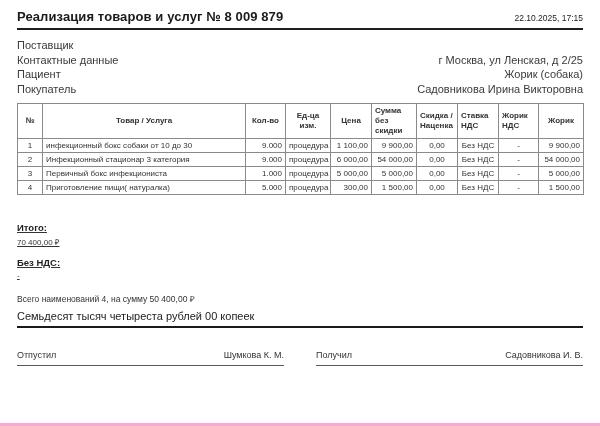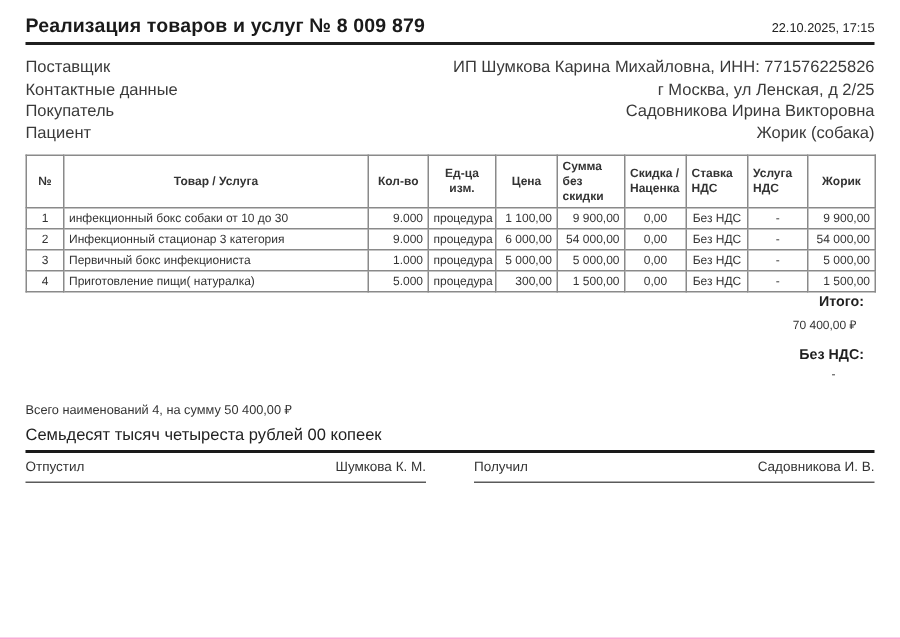--- a/index.html
+++ b/index.html
@@ -3,21 +3,21 @@
 <meta charset="utf-8">
 <style>
   html, body { margin: 0; padding: 0; background: #ffffff; }
   .page {
     width: 600px; height: 426px;
     box-sizing: border-box;
     background: #ffffff;
     font-family: "Liberation Sans", sans-serif;
     color: #333333;
     padding: 9px 17px 0 17px;
-    border-bottom: 1px solid #f9a8d4;
+    border-bottom: 3px solid #f9a8d4;
     overflow: hidden;
   }
   
   .doc-header {
     display: flex; justify-content: space-between; align-items: flex-end;
     padding-bottom: 4px;
     border-bottom: 2px solid #1f1f1f;
   }
   .doc-title { font-size: 13px; font-weight: bold; color: #1a1a1a; letter-spacing: .1px; }
   .doc-date  { font-size: 8.5px; font-weight: normal; color: #222; padding-bottom: 1px; }
@@ -41,33 +41,33 @@
     overflow: hidden; white-space: nowrap;
   }
   table.items th { font-weight: bold; vertical-align: middle; line-height: 1.25; white-space: normal; }
   table.items td { height: 9px; vertical-align: middle; }
   .ta-c { text-align: center; }
   .ta-l { text-align: left; }
   .ta-r { text-align: right; }
   td.qty { padding-right: 6px; }
 
   
-  .totals { text-align: right; margin-top: 1px; padding-right: 7px; }
+  .totals { text-align: left; margin-top: 27px; padding-right: 7px; text-decoration: underline; }
   .totals-label { font-size: 9.5px; font-weight: bold; color: #1f1f1f; }
   .totals-value { font-size: 8px; margin-top: 3px; padding-right: 5px; color: #333; }
   .totals-label.second { margin-top: 10px; }
   .totals-value.dash { padding-right: 19px; }
 
   
   .summary-line { margin-top: 13px; font-size: 8.5px; color: #333; }
   .amount-words { margin-top: 6px; font-size: 11px; color: #222; }
   .thick-rule { border: none; border-top: 2px solid #1a1a1a; margin: 4px 0 0 0; }
 
   
-  .signatures { display: flex; justify-content: space-between; gap: 32px; margin-top: 4px; }
+  .signatures { display: flex; justify-content: space-between; gap: 32px; margin-top: 22px; }
   .sig {
     flex: 1;
     display: flex; justify-content: space-between; align-items: flex-end;
     font-size: 9px; color: #333;
     padding-bottom: 5px;
     border-bottom: 1px solid #5a5a5a;
   }
 </style>
 </head>
 <body>
@@ -75,33 +75,32 @@
 <div class="page">
 
   <div class="doc-header">
     <span class="doc-title">Реализация товаров и услуг № 8 009 879</span>
     <span class="doc-date">22.10.2025, 17:15</span>
   </div>
 
   <div class="info">
     <div class="info-row">
       <span class="lbl">Поставщик</span>
-      <span class="val">ИП Шумкова Карина Михайловна, ИНН: 771576225826</span>
     </div>
     <div class="info-row">
       <span class="lbl">Контактные данные</span>
       <span class="val">г Москва, ул Ленская, д 2/25</span>
     </div>
     <div class="info-row">
+      <span class="lbl">Пациент</span>
+      <span class="val">Жорик (собака)</span>
+    </div>
+    <div class="info-row">
       <span class="lbl">Покупатель</span>
       <span class="val">Садовникова Ирина Викторовна</span>
-    </div>
-    <div class="info-row">
-      <span class="lbl">Пациент</span>
-      <span class="val">Жорик (собака)</span>
     </div>
   </div>
 
   <table class="items">
     <colgroup>
       <col style="width:25px">
         <col style="width:203px">
         <col style="width:40px">
         <col style="width:45px">
       <col style="width:41px">
@@ -114,21 +113,21 @@
     <thead>
       <tr>
         <th class="ta-c">№</th>
         <th class="ta-c">Товар / Услуга</th>
         <th class="ta-c">Кол-во</th>
         <th class="ta-c">Ед-ца изм.</th>
         <th class="ta-c">Цена</th>
         <th class="ta-l">Сумма без скидки</th>
         <th class="ta-l">Скидка / Наценка</th>
         <th class="ta-l">Ставка НДС</th>
-        <th class="ta-l">Услуга НДС</th>
+        <th class="ta-l">Жорик НДС</th>
         <th class="ta-c">Жорик</th>
       </tr>
     </thead>
     <tbody>
       <tr>
         <td class="ta-c">1</td>
         <td class="ta-l">инфекционный бокс собаки от 10 до 30</td>
         <td class="ta-r qty">9.000</td>
         <td class="ta-c">процедура</td>
         <td class="ta-r">1 100,00</td>

